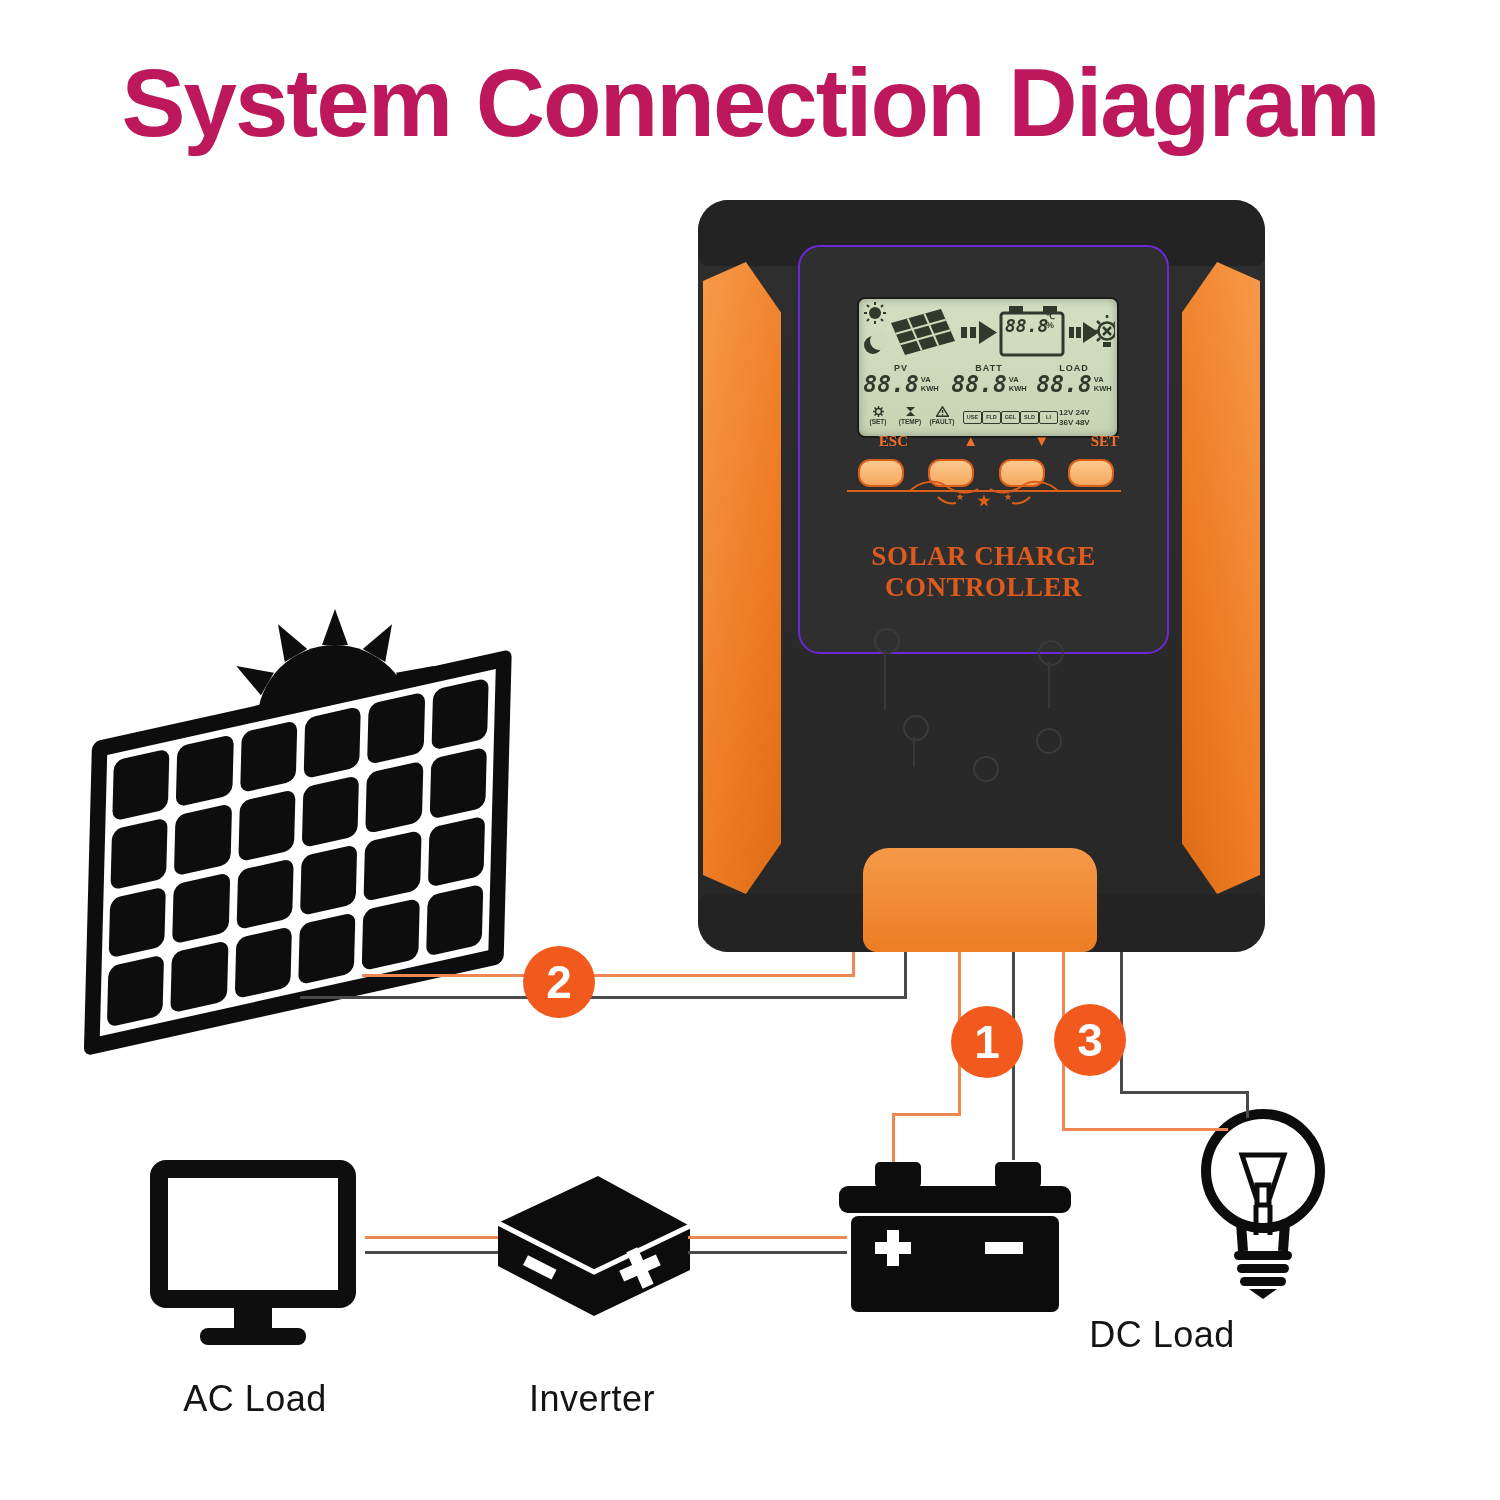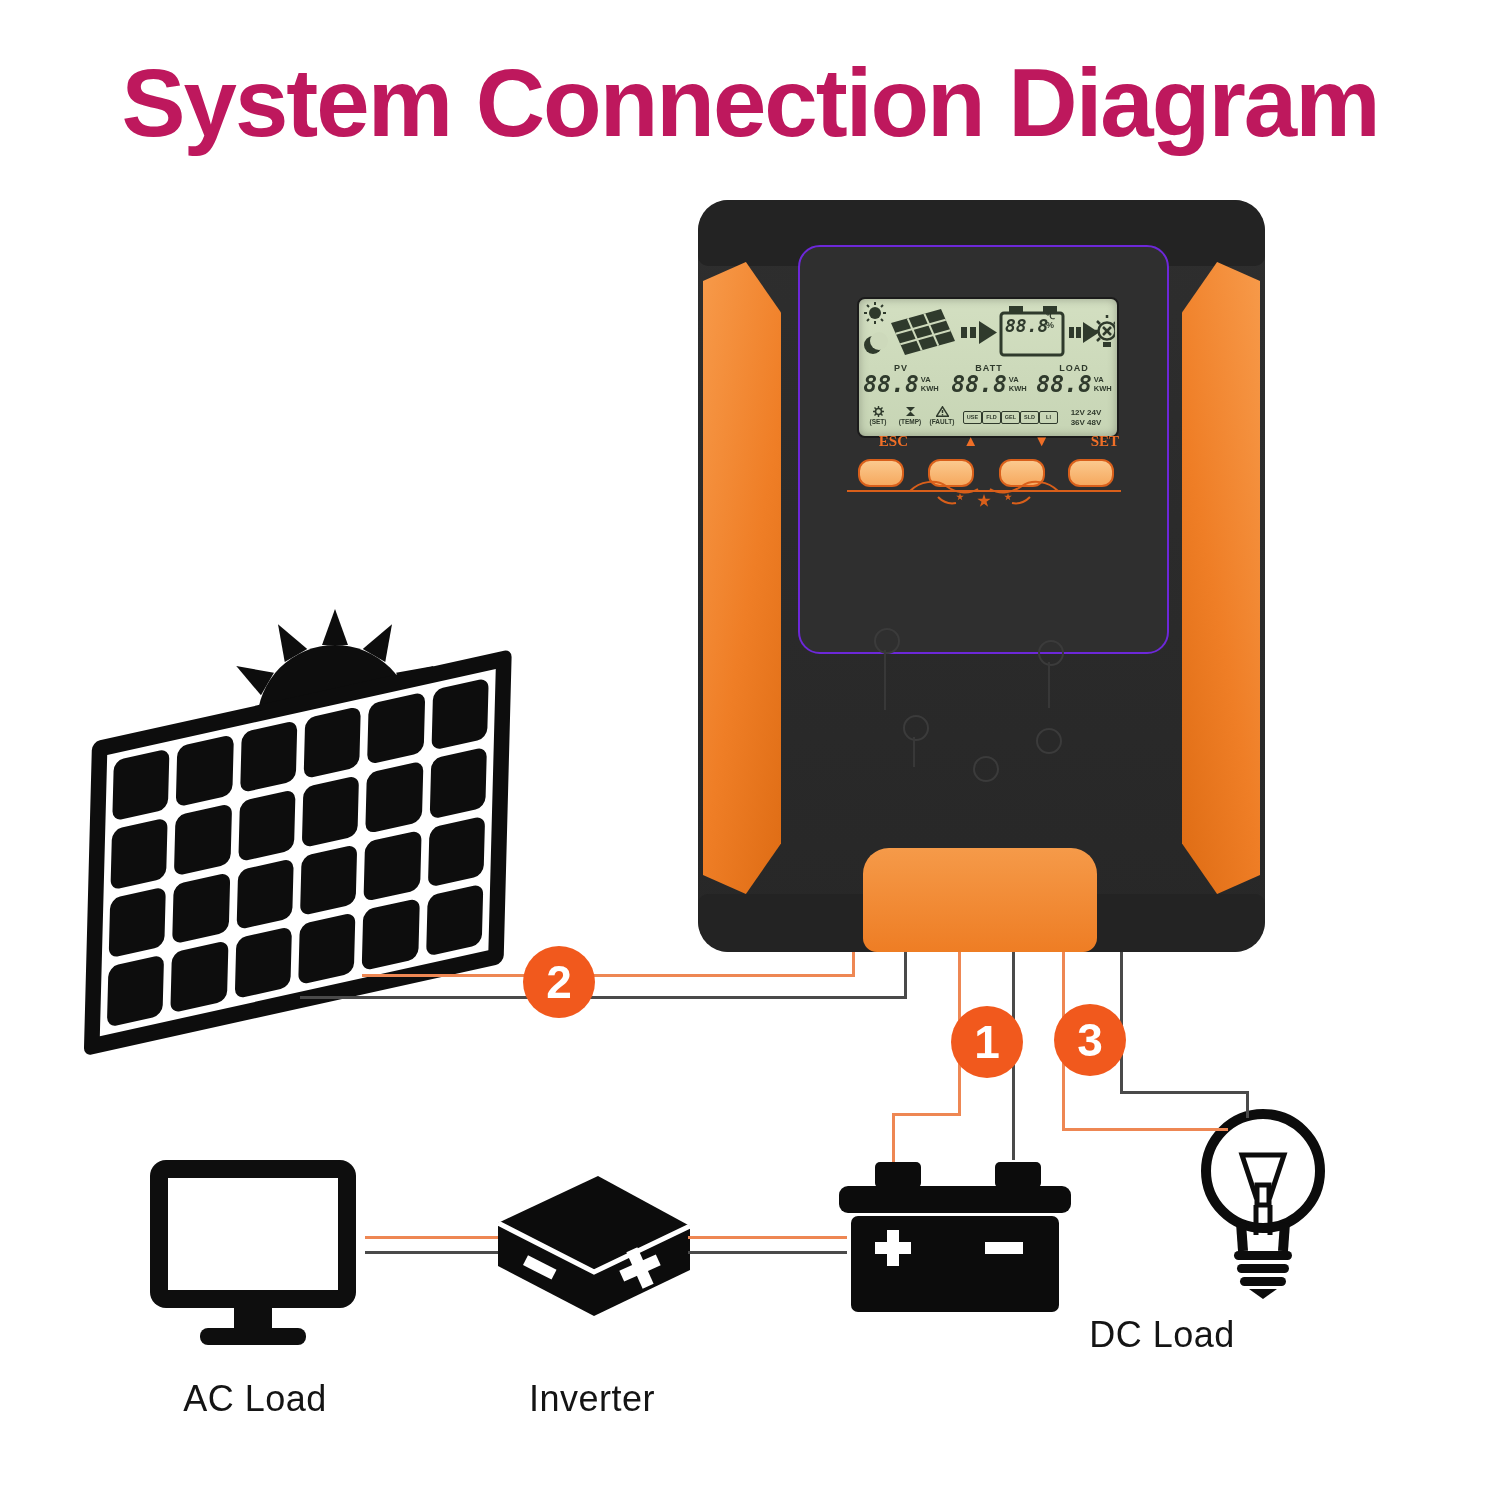--- a/index.html
+++ b/index.html
@@ -46,21 +46,21 @@
   .batt-sup{left:187px;top:13px;width:16px;line-height:1.0;font-size:9px;font-weight:bold;text-align:left;}
   .meter{top:64px;}
   .m-label{text-align:center;font-size:9px;font-weight:bold;letter-spacing:1px;}
   .m-row{display:flex;justify-content:center;}
   .m-val{font-size:23px;line-height:1.0;}
   .m-units{font-size:7.5px;font-weight:bold;line-height:1.15;margin-left:2px;padding-top:3px;}
   .status-item{top:107px;width:30px;text-align:center;font-size:6.5px;font-weight:bold;}
   .status-item svg{display:block;margin:0 auto 1px auto;}
   .type-box{top:112px;width:17px;height:11px;border:1.5px solid #2f3a2c;border-radius:2px;
             font-size:5.5px;font-weight:bold;text-align:center;line-height:11px;}
-  .volts{top:109px;left:200px;width:54px;font-size:8px;font-weight:bold;line-height:1.2;text-align:center;}
+  .volts{top:109px;left:200px;width:54px;font-size:8px;font-weight:bold;line-height:1.2;text-align:left;}
 
   
   .btn-label{top:186px;width:60px;text-align:right;color:#f06f27;font-size:15px;
              font-weight:bold;font-family:"Liberation Serif",serif;}
   .dev-btn{top:212px;width:42px;height:24px;border-radius:12px;border:2px solid #d95f1a;
            background:linear-gradient(180deg,#fbc98e,#f6a95f);}
   .flourish-line{top:243px;left:47px;width:274px;height:2px;background:#d95f1a;}
   .ctrl-title{top:294px;left:0;width:100%;text-align:center;color:#dc5a1e;font-size:27px;
               font-weight:bold;font-family:"Liberation Serif",serif;letter-spacing:0.5px;}
 
@@ -270,20 +270,21 @@
           <path d="M34,22 q8,8 18,6"></path>
           <path d="M126,22 q-8,8 -18,6"></path>
         </g>
         <g fill="#d95f1a">
           <polygon points="80,19 81.6,23.8 86.7,23.8 82.5,26.8 84.1,31.7 80,28.7 75.9,31.7 77.5,26.8 73.3,23.8 78.4,23.8"></polygon>
           <polygon points="56,18 56.9,20.8 59.8,20.8 57.4,22.5 58.3,25.3 56,23.6 53.7,25.3 54.6,22.5 52.2,20.8 55.1,20.8"></polygon>
           <polygon points="104,18 104.9,20.8 107.8,20.8 105.4,22.5 106.3,25.3 104,23.6 101.7,25.3 102.6,22.5 100.2,20.8 103.1,20.8"></polygon>
         </g>
       </svg>
 
+      <div class="abs ctrl-title">SOLAR CHARGE CONTROLLER</div>
     </div>
 
     <div class="screw" style="left:176px;top:428px"></div>
     <div class="screw" style="left:340px;top:440px"></div>
     <div class="screw" style="left:205px;top:515px"></div>
     <div class="screw" style="left:275px;top:556px"></div>
     <div class="screw" style="left:338px;top:528px"></div>
     <div class="stem" style="left:186px;top:450px;height:60px"></div>
     <div class="stem" style="left:350px;top:462px;height:46px"></div>
     <div class="stem" style="left:215px;top:537px;height:30px"></div>

